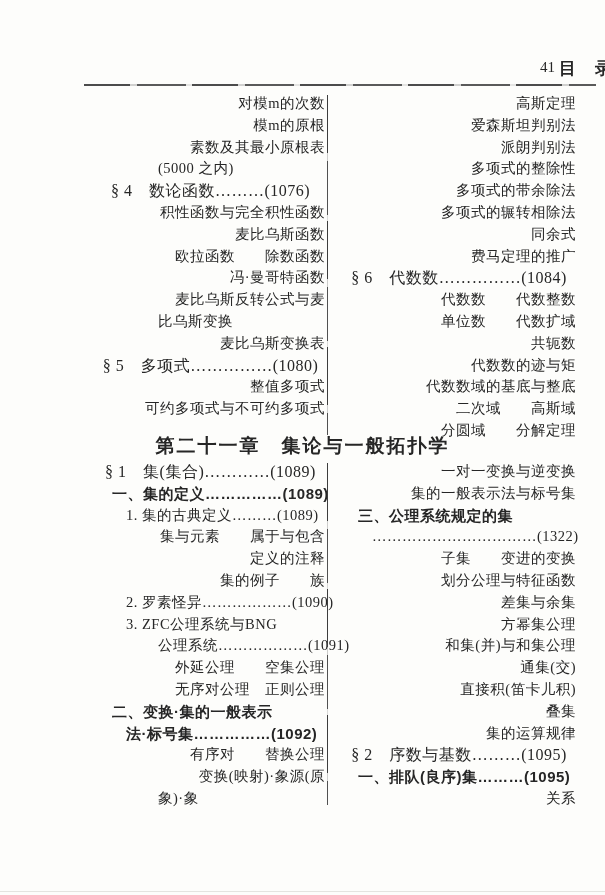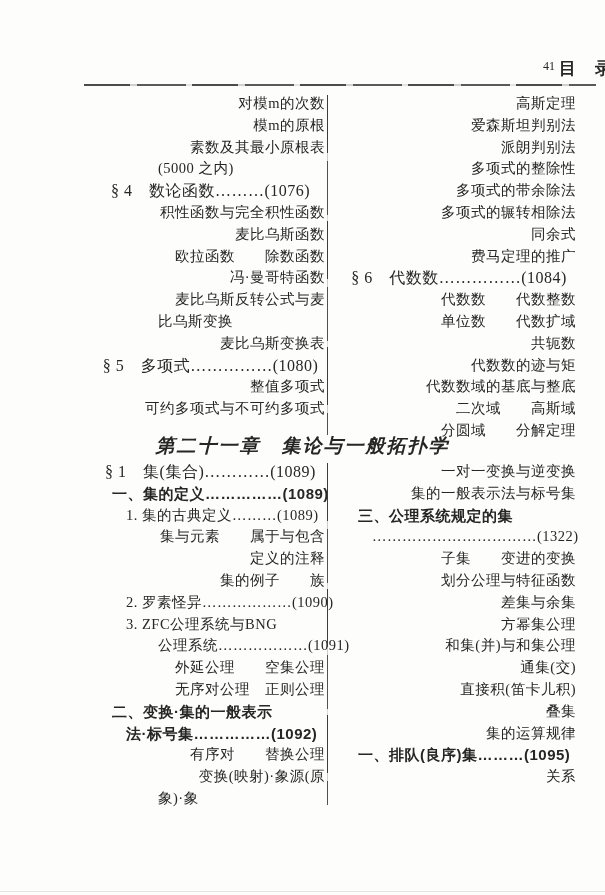--- a/index.html
+++ b/index.html
@@ -11,21 +11,21 @@
     overflow:hidden;
   }
   .page { position:relative; width:605px; height:895px; }
 
   
   .header { position:absolute; top:57px; left:0; width:100%; height:24px; }
   .htitle {
     position:absolute; left:8px; width:100%; text-align:right;
     font-size:17px; font-weight:bold; letter-spacing:1px;
   }
-  .pagenum { position:absolute; right:50px; top:2px; font-size:12px; }
+  .pagenum { position:absolute; right:50px; top:2px; font-size:15px; }
   .hrule {
     position:absolute; top:84px; left:84px; width:512px; height:2px;
     background:repeating-linear-gradient(90deg,
       #4c4c4c 0 46px, rgba(76,76,76,.25) 46px 53px,
       #5a5a5a 53px 102px, rgba(90,90,90,.15) 102px 108px);
   }
 
   
   .cols { position:absolute; left:84px; width:492px; display:flex; }
   .cols.top    { top:93px;  height:348px; }
@@ -53,21 +53,20 @@
   .st-s { font-size:16px; letter-spacing:.5px;text-align:center; }          
   .st-b { font-weight:bold; font-size:15px;               
           font-family:"Liberation Sans","DejaVu Sans",sans-serif; }
   .st-n { }
 
   
   .chapter {
     position:absolute; top:433px; left:0; width:100%; margin:0;
     text-align:center; font-size:19px; font-weight:bold; letter-spacing:2px;
     font-family:"Liberation Sans","DejaVu Sans",sans-serif;
-    font-style:italic;
   }
 
   .bottom-edge {
     position:absolute; bottom:3px; left:0; width:100%; height:1px;
     background:#e4e4e0;
   }
 </style>
 </head>
 <body>
 
@@ -147,19 +146,20 @@
         <div class="line ind2 st-n">……………………………(1322)</div>
         <div class="line ind3 st-n">子集　　变进的变换</div>
         <div class="line ind3 st-n">划分公理与特征函数</div>
         <div class="line ind3 st-n">差集与余集</div>
         <div class="line ind3 st-n">方幂集公理</div>
         <div class="line ind3 st-n">和集(并)与和集公理</div>
         <div class="line ind3 st-n">通集(交)</div>
         <div class="line ind3 st-n">直接积(笛卡儿积)</div>
         <div class="line ind3 st-n">叠集</div>
         <div class="line ind3 st-n">集的运算规律</div>
+        <div class="line ind0 st-s">§ 2　序数与基数………(1095)</div>
         <div class="line ind1 st-b">一、排队(良序)集………(1095)</div>
         <div class="line ind3 st-n">关系</div>
       </div>
   </div>
 
   <div class="bottom-edge"></div>
 </div>
 
 </body></html>

